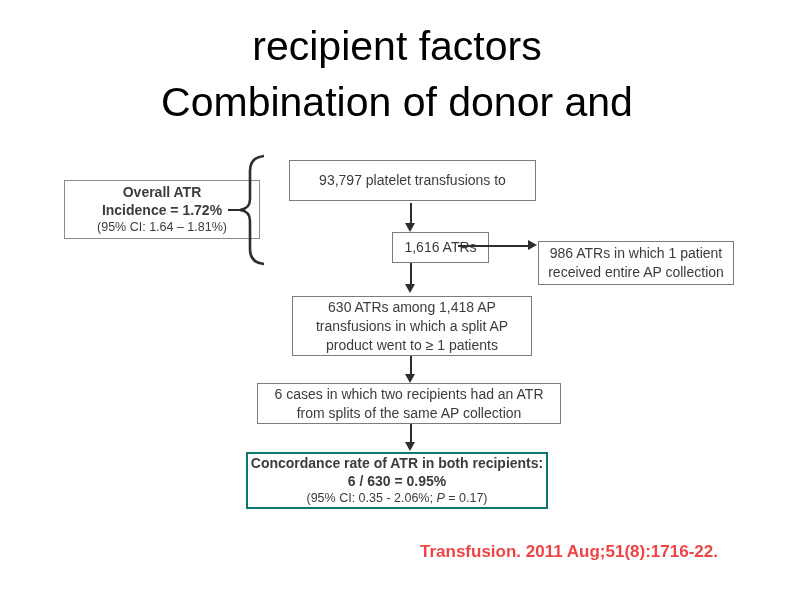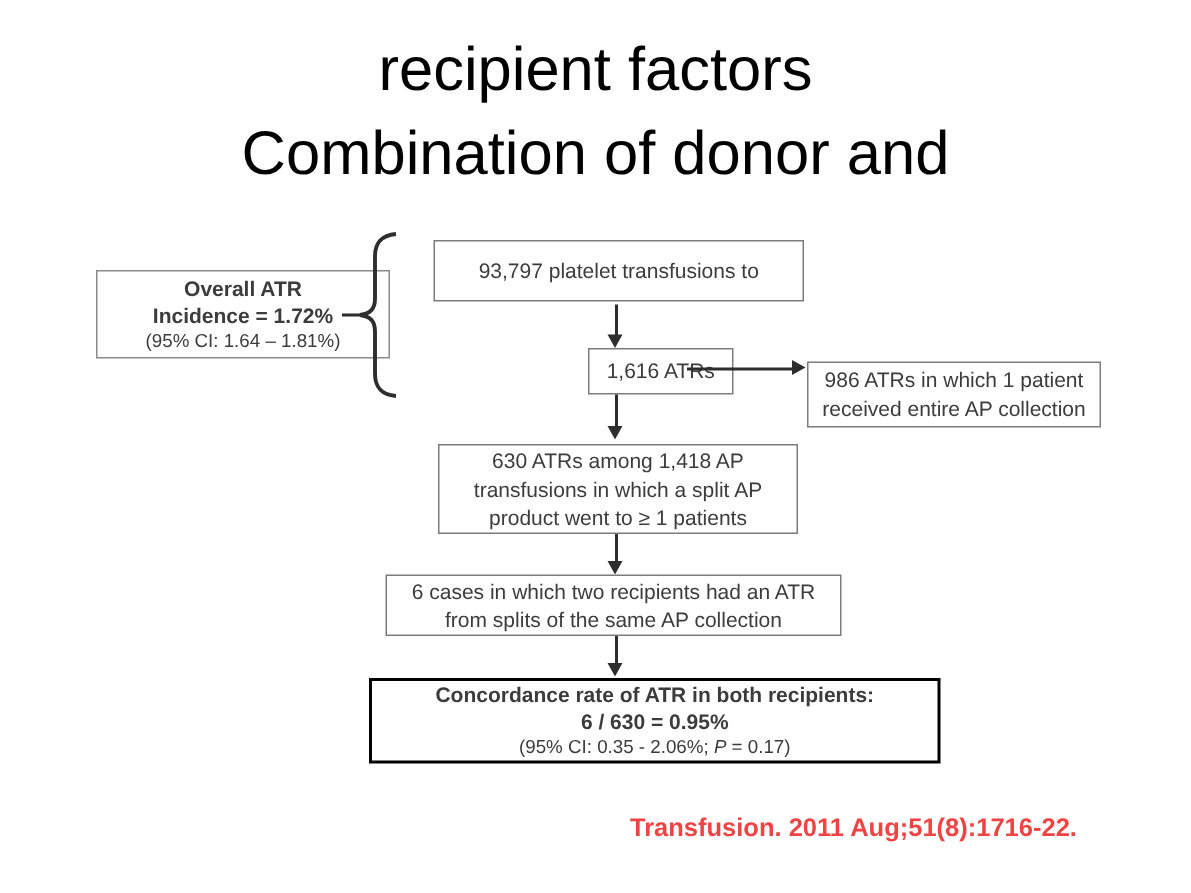--- a/index.html
+++ b/index.html
@@ -29,22 +29,22 @@
   .fbox .b { font-weight:700; }
   .fbox .small { font-size:12.5px; line-height:17px; }
 
   #overall-box      { left:64px;  top:180px; width:196px; height:59px; border-color:#8a8a8a; }
   #overall-box .b   { line-height:18px; }
   #transfusions-box { left:289px; top:160px; width:247px; height:41px; }
   #atrs-box         { left:360px; top:232px; width:97px;  height:31px;margin-left:32px; }
   #entire-box       { left:538px; top:217px; width:196px; height:44px;margin-top:24px; }
   #split-box        { left:292px; top:296px; width:240px; height:60px; }
   #cases-box        { left:257px; top:383px; width:304px; height:41px; }
-  #concordance-box  { left:246px; top:452px; width:381px; height:57px;
-                      border:2px solid #000000; }
+  #concordance-box  { left:246px; top:452px; width:302px; height:57px;
+                      border:2px solid #0f766e; }
   #concordance-box .b { line-height:18px; }
 
   
   .stem-v { position:absolute; width:2px; background:#2d2d2d; }
   .stem-h { position:absolute; height:2px; background:#2d2d2d; }
   .head-down {
     position:absolute; width:0; height:0;
     border-left:5.5px solid transparent; border-right:5.5px solid transparent;
     border-top:9px solid #2d2d2d;
   }

